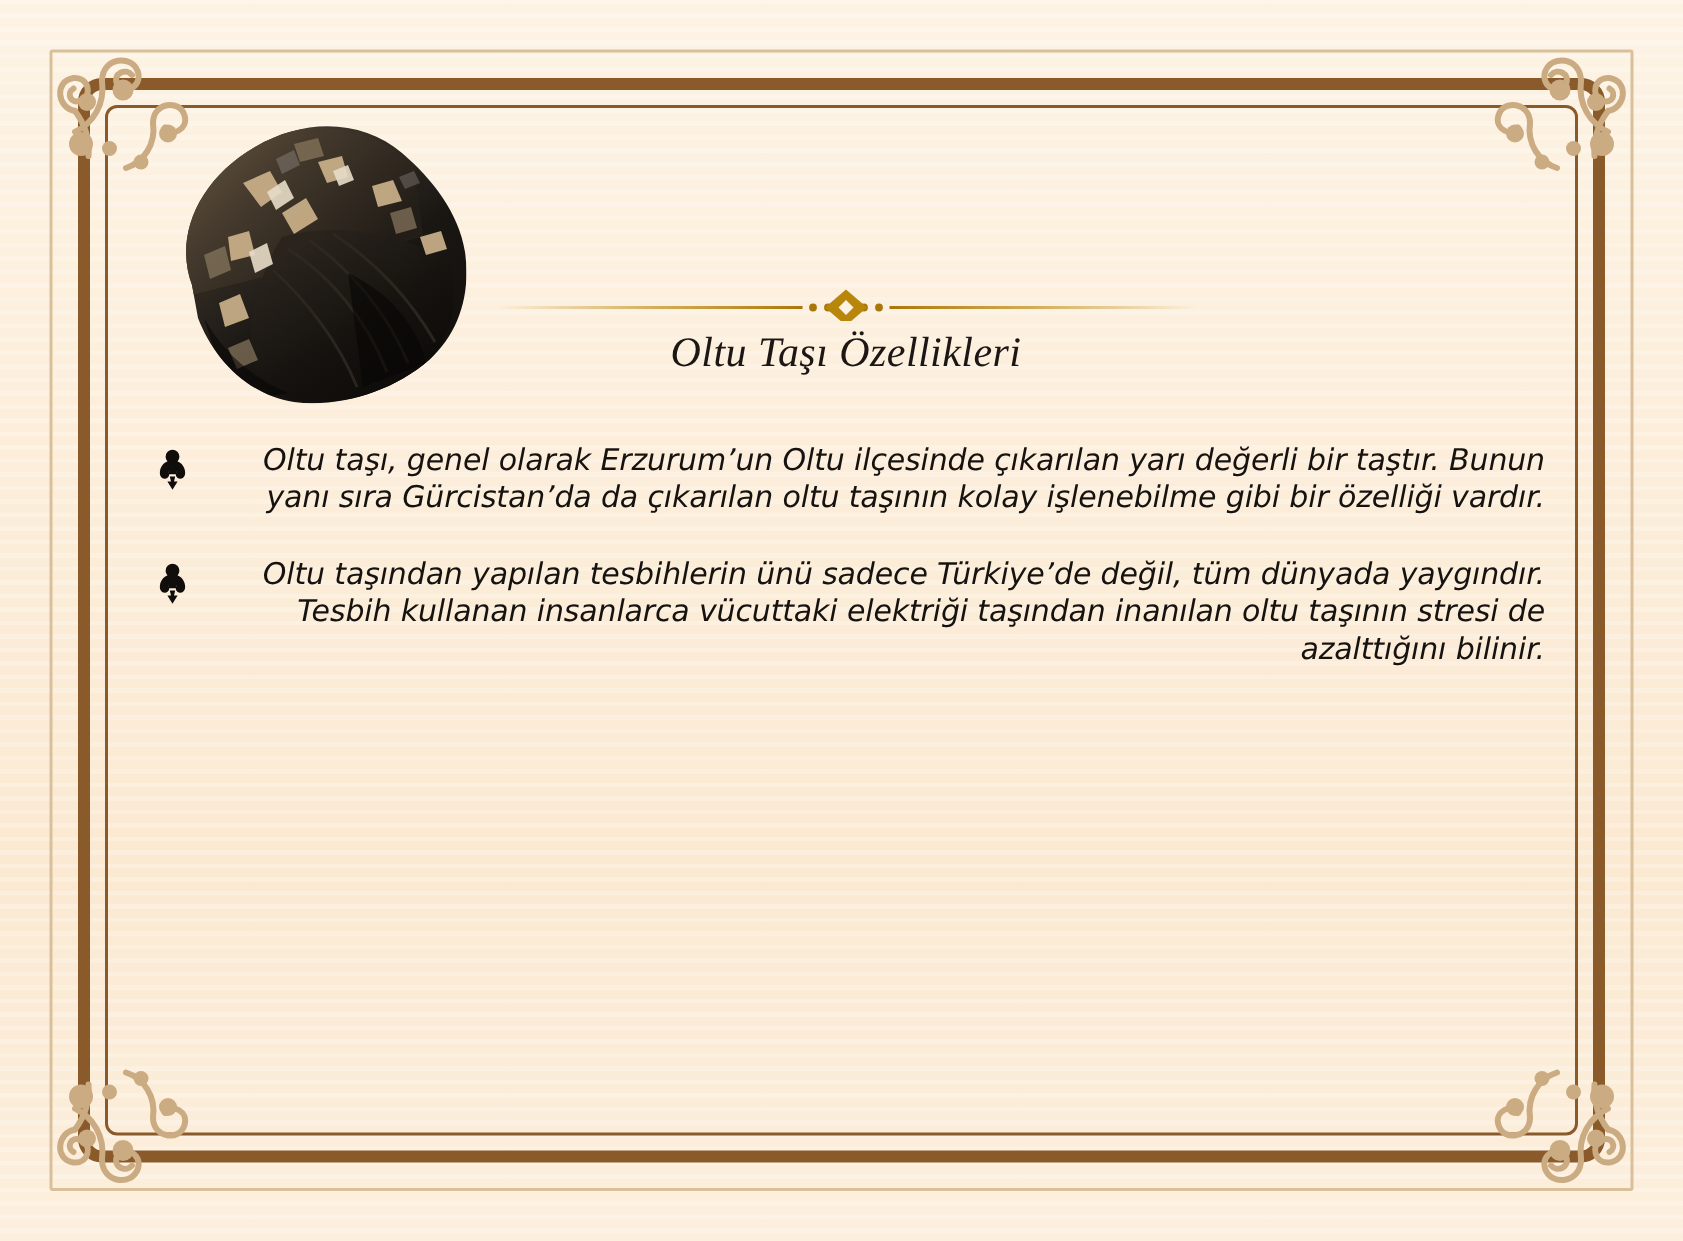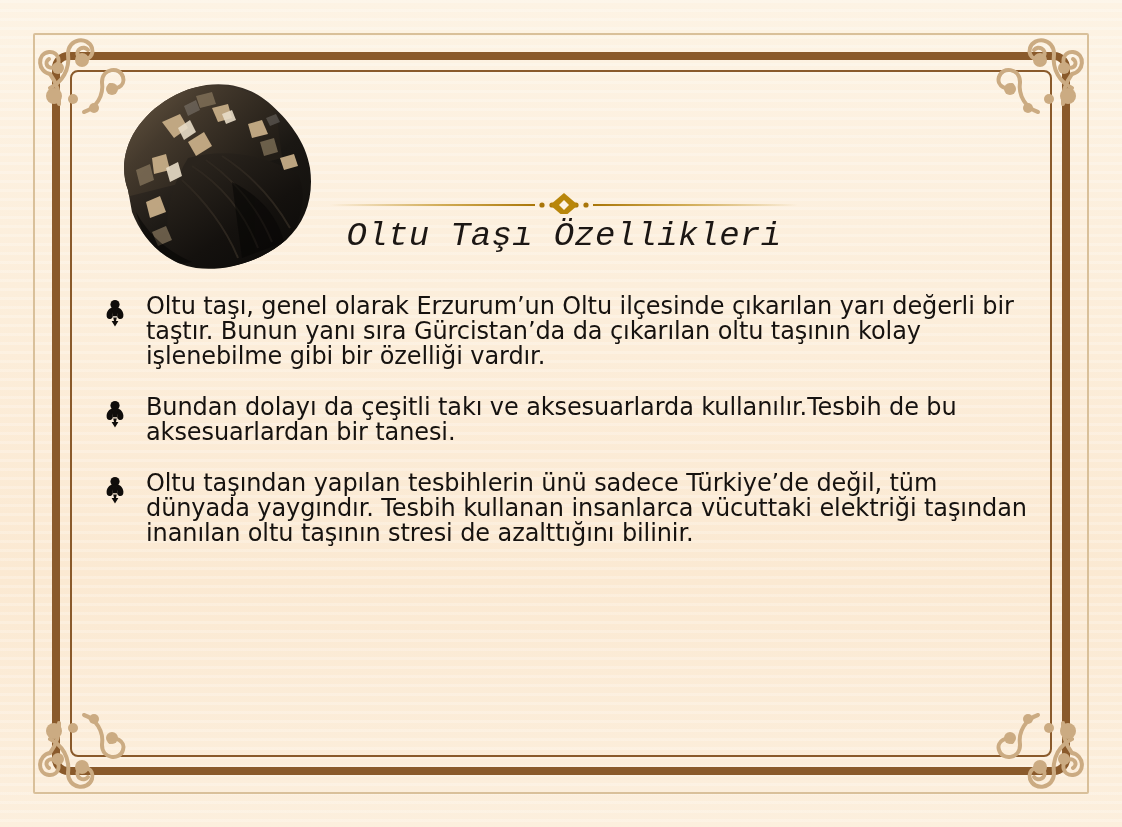--- a/index.html
+++ b/index.html
@@ -54,24 +54,24 @@
 
   
   #title-block{
     position:absolute;left:330px;top:190px;width:468px;
     text-align:center;
   }
   #divider{position:relative;height:24px;}
   #divider svg{display:block;width:468px;height:24px;}
   #page-title{
     margin:0;
-    font-family:Liberation Mono, monospace;
+    font-family:Liberation Serif, serif;
     font-style:italic;
     font-weight:400;
-    font-size:34px;
+    font-size:28px;
     line-height:44px;
     color:#1c1714;
     letter-spacing:0.3px;
     white-space:nowrap;
   }
 
   
   #bullets{
     position:absolute;left:100px;top:294px;width:930px;
   }
@@ -79,25 +79,27 @@
     position:relative;
     padding-left:46px;
     margin-bottom:26px;
   }
   .bullet-icon{
     position:absolute;left:0;top:4px;width:30px;height:30px;
   }
   .bullet-icon svg{display:block;width:100%;height:100%;}
   .bullet-text{
     font-family:"DejaVu Sans", sans-serif;
+    font-style:italic;
     font-weight:400;
-    font-size:24px;
+    font-size:20px;
     line-height:25px;
     color:#16120f;
     letter-spacing:-0.1px;
+    text-align:right;
   }
 </style>
 </head>
 <body>
 
 <div id="card">
 
   <div class="frame frame-outer"></div>
   <div class="frame frame-thick"></div>
   <div class="frame frame-inner"></div>
@@ -315,37 +317,20 @@
                      C17.4 20.5 16.7 18.4 17.6 16.8 C16.8 13.6 16.1 11 15 9 Z"></path>
             <path d="M15 8.5 C17.3 11 18.2 14.6 17.6 18.2 L12.4 18.2
                      C11.8 14.6 12.7 11 15 8.5 Z"></path>
             <path d="M13.2 19.6 L16.8 19.6 L16 23 L18.4 23 L15 28.5 L11.6 23 L14 23 Z"></path>
           </g>
         </svg>
       </span>
       <div class="bullet-text">Oltu taşı, genel olarak Erzurum’un Oltu ilçesinde çıkarılan yarı değerli bir taştır. Bunun yanı sıra Gürcistan’da da çıkarılan oltu taşının kolay işlenebilme gibi bir özelliği vardır.</div>
     </div>
 
-    <div class="bullet-item">
-      <span class="bullet-icon">
-        <svg viewBox="0 0 30 30" xmlns="http://www.w3.org/2000/svg">
-          <g fill="#100d0b">
-            <circle cx="15" cy="6.5" r="4.6"></circle>
-            <path d="M15 9 C10.5 9 7 12 6.6 16.5 C6.3 19.8 8.2 21.6 10.6 21
-                     C12.6 20.5 13.3 18.4 12.4 16.8 C13.2 13.6 13.9 11 15 9 Z"></path>
-            <path d="M15 9 C19.5 9 23 12 23.4 16.5 C23.7 19.8 21.8 21.6 19.4 21
-                     C17.4 20.5 16.7 18.4 17.6 16.8 C16.8 13.6 16.1 11 15 9 Z"></path>
-            <path d="M15 8.5 C17.3 11 18.2 14.6 17.6 18.2 L12.4 18.2
-                     C11.8 14.6 12.7 11 15 8.5 Z"></path>
-            <path d="M13.2 19.6 L16.8 19.6 L16 23 L18.4 23 L15 28.5 L11.6 23 L14 23 Z"></path>
-          </g>
-        </svg>
-      </span>
-      <div class="bullet-text">Bundan dolayı da çeşitli takı ve aksesuarlarda kullanılır.Tesbih de bu aksesuarlardan bir tanesi.</div>
-    </div>
 
     <div class="bullet-item">
       <span class="bullet-icon">
         <svg viewBox="0 0 30 30" xmlns="http://www.w3.org/2000/svg">
           <g fill="#100d0b">
             <circle cx="15" cy="6.5" r="4.6"></circle>
             <path d="M15 9 C10.5 9 7 12 6.6 16.5 C6.3 19.8 8.2 21.6 10.6 21
                      C12.6 20.5 13.3 18.4 12.4 16.8 C13.2 13.6 13.9 11 15 9 Z"></path>
             <path d="M15 9 C19.5 9 23 12 23.4 16.5 C23.7 19.8 21.8 21.6 19.4 21
                      C17.4 20.5 16.7 18.4 17.6 16.8 C16.8 13.6 16.1 11 15 9 Z"></path>

